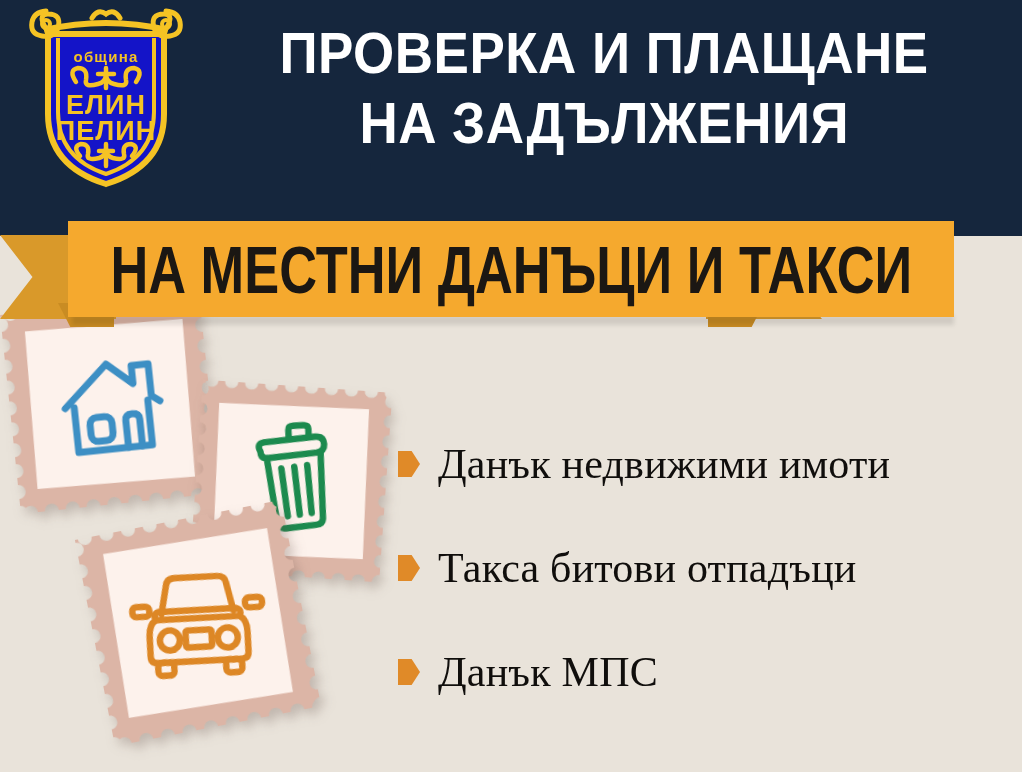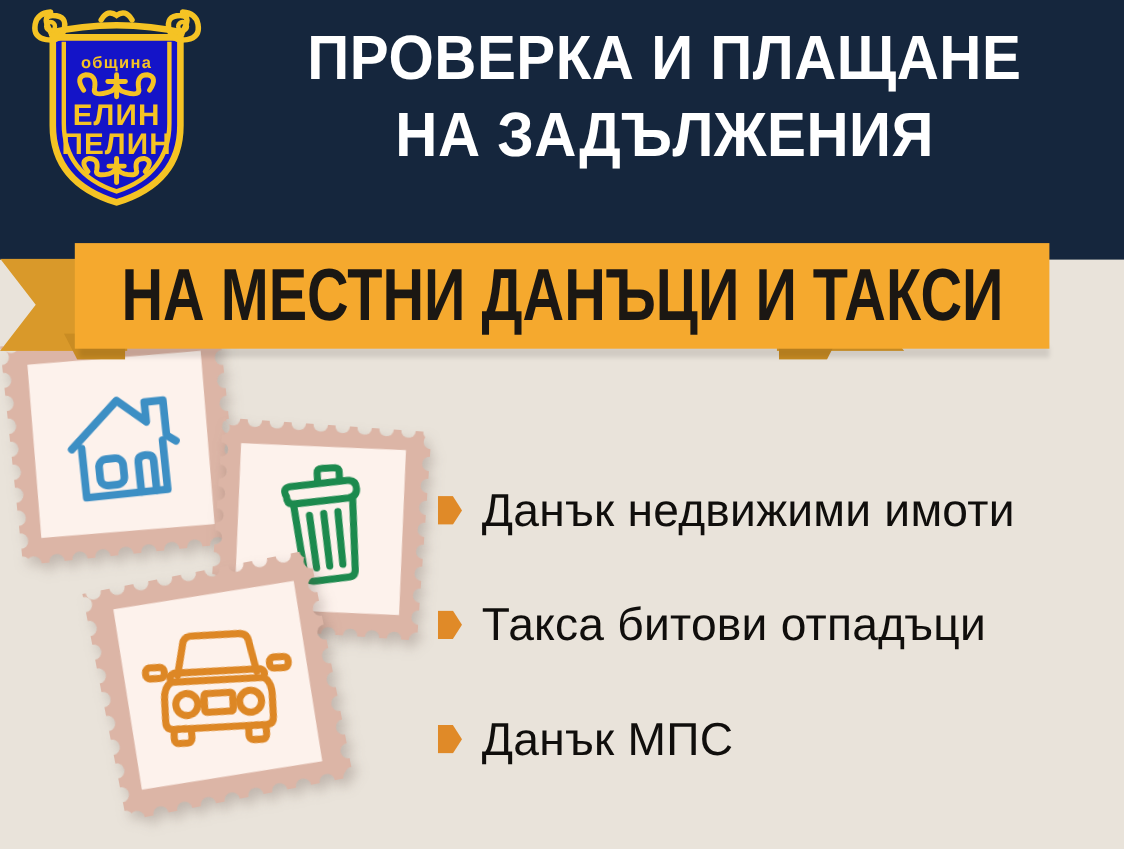--- a/index.html
+++ b/index.html
@@ -105,21 +105,21 @@
   }
   .row0{top:12px;}
   .row1{top:116px;}
   .row2{top:220px;}
   .bullet{
     width:22px;height:26px;flex:0 0 22px;margin-right:18px;
     background:#e08a28;
     clip-path:polygon(0 0,62% 0,100% 50%,62% 100%,0 100%);
   }
   .row-label{
-    font-family:Liberation Sans, sans-serif;
+    font-family:Liberation Serif, serif;
     font-size:42px;
     line-height:46px;
     color:#100e0c;
     white-space:nowrap;
     letter-spacing:0.2px;
   }
 </style>
 </head>
 <body>
 

